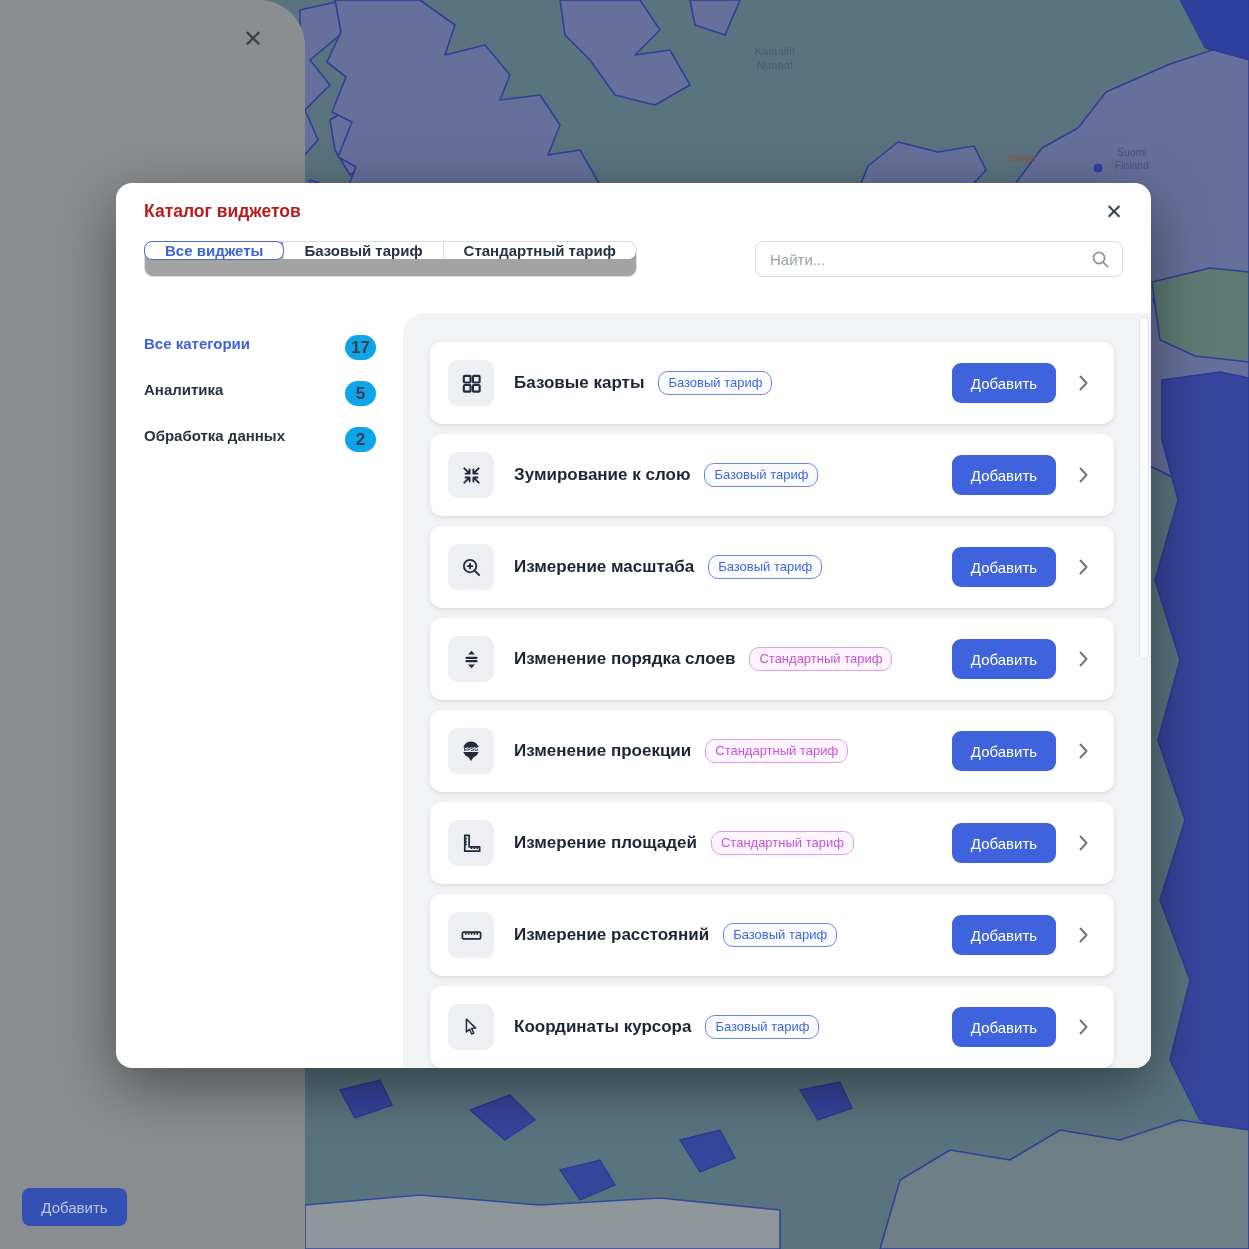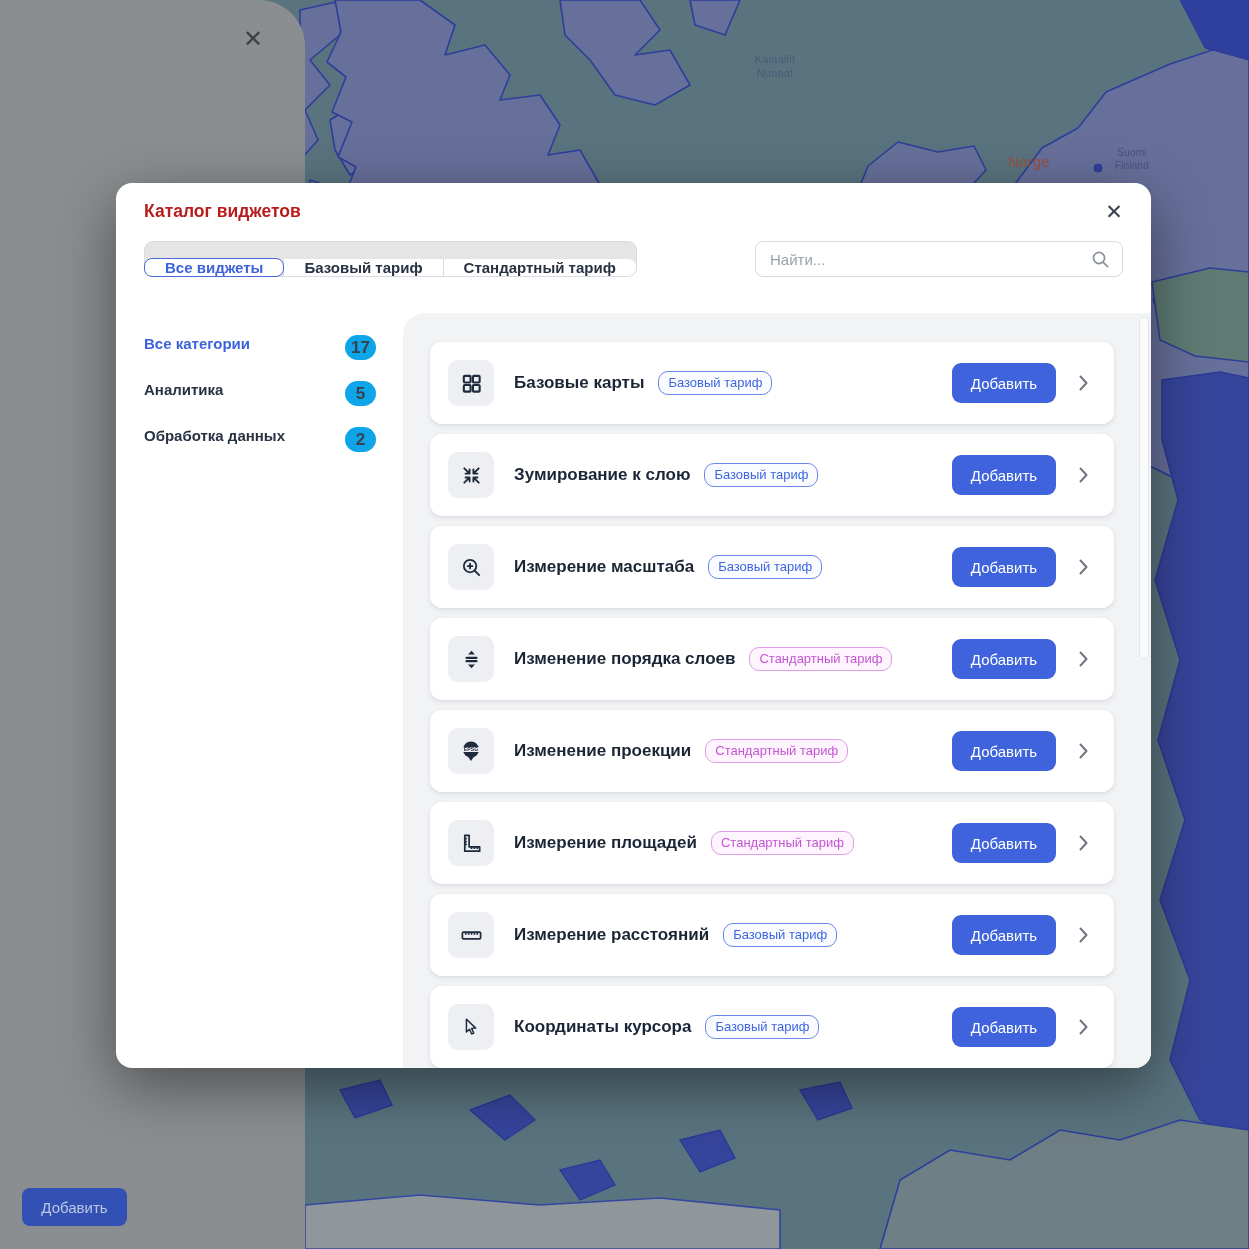--- a/index.html
+++ b/index.html
@@ -4,22 +4,22 @@
 <style>
   html,body{margin:0;padding:0}
   body{
     width:1249px;height:1249px;overflow:hidden;position:relative;
     font-family:"Liberation Sans",sans-serif;background:#5a747f;
   }
   
   .map{position:absolute;left:0;top:0;width:1249px;height:1249px}
   .map-label{position:absolute;color:#4c5a78;font-size:11px;line-height:1.3;
     text-align:center;white-space:pre-line;letter-spacing:.2px}
-  #lbl-kalaallit{left:733px;top:52px;width:84px}
-  #lbl-norge{left:1008px;top:152px;color:#9a4f41;font-size:15px}
+  #lbl-kalaallit{left:733px;top:44px;width:84px}
+  #lbl-norge{left:1008px;top:152px;color:#9a4f41;font-size:10px}
   #lbl-suomi{left:1100px;top:146px;width:64px;color:#47547c;font-size:10px}
 
   
   .side-panel{position:absolute;left:0;top:0;width:305px;height:1249px;
     background:#8b8e90;border-top-right-radius:46px}
   .panel-close{position:absolute;left:236px;top:22px;width:34px;height:34px;
     background:none;border:none;font-size:24px;line-height:34px;color:#3f4346;
     cursor:pointer;padding:0;font-family:inherit}
   .panel-add-btn{position:absolute;left:22px;top:1188px;width:105px;height:38px;
     background:#3350b4;border:none;border-radius:8px;color:#bdc7e4;
@@ -29,21 +29,21 @@
   .modal{position:absolute;left:116px;top:183px;width:1035px;height:885px;
     background:#fff;border-radius:16px;overflow:hidden;
     box-shadow:0 18px 60px rgba(0,0,0,.45)}
   .modal-title{position:absolute;left:28px;top:18px;font-size:17.5px;
     font-weight:600;color:#b91c1c}
   .modal-close{position:absolute;right:20px;top:12px;width:34px;height:34px;
     background:none;border:none;font-size:21px;color:#39424e;cursor:pointer;
     padding:0;font-family:inherit}
 
   .tab-bar{position:absolute;left:28px;top:58px;height:36px;display:flex;
-    align-items:flex-end;background:#e5e5e5;border:1px solid #d8dbe1;
+    align-items:flex-start;background:#a3a3a3;border:1px solid #d8dbe1;
     border-radius:9px;box-sizing:border-box}
   .tab{padding:0 20px;display:flex;align-items:center;font-size:15px;
     font-weight:600;color:#293243;background:#fff;border:none;
     border-left:1px solid #d8dbe1;cursor:pointer;font-family:inherit}
   .tab:first-child{border-left:none;border-radius:8px 0 0 8px}
   .tab:last-child{border-radius:0 8px 8px 0}
   .tab.active{border:1.5px solid #4a68d9;border-radius:8px;color:#3d63dc;
     margin:-1px;position:relative;z-index:1;background:#fff}
 
   .search{position:absolute;left:639px;top:58px;width:368px;height:36px;

